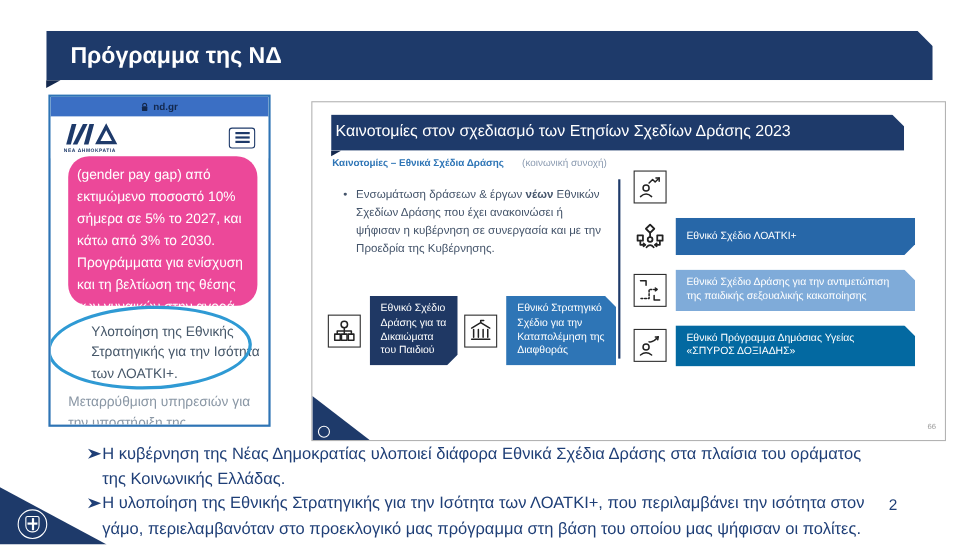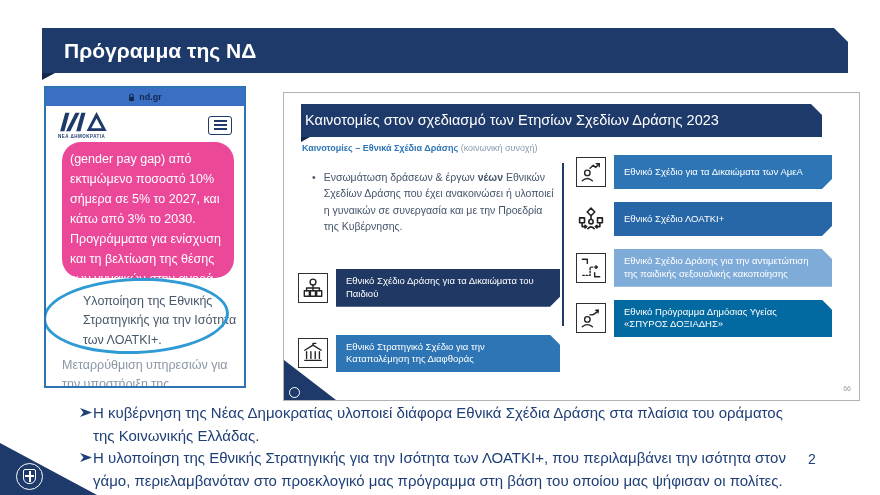--- a/index.html
+++ b/index.html
@@ -44,30 +44,30 @@
   .embed { position:absolute; left:283px; top:92px; width:577px; height:309px;
     background:#fff; border:1px solid #b3b3b3; overflow:hidden; }
   .embed-title-bar { position:absolute; left:17px; top:11px; width:521px; height:33px;
     background:#1e3a6a; color:#fff; font-size:14.5px; line-height:33px;
     padding-left:4px;
     clip-path:polygon(0 0, calc(100% - 11px) 0, 100% 11px, 100% 100%, 0 100%); }
   .embed-title-fold { position:absolute; left:17px; top:44px; width:0; height:0;
     border-top:5px solid #13284d; border-right:9px solid transparent; }
   .embed-subtitle { position:absolute; left:18px; top:50px; font-size:9px; color:#2e75b6; }
   .embed-subtitle b { font-weight:bold; }
-  .embed-subtitle .light { color:#8a9ab0; font-weight:normal; }
+  .embed-subtitle .light { color:#8a9ab0; font-weight:normal;margin-left:14px; }
   .embed-bullet { position:absolute; left:28px; top:76px; width:242px;
     font-size:10.5px; color:#44546a; line-height:1.55; display:flex; gap:8px; }
   .embed-bullet .dot { flex:0 0 auto; }
 
   .divider { position:absolute; left:278px; top:70px; width:2px; height:163px;
     background:#1e3a6a; }
 
   .rows-left  { position:absolute; left:14px;  top:176px; width:262px;
-    display:flex; flex-direction:column; gap:28px; }
+    display:flex; flex-direction:row; gap:6px; }
   .rows-right { position:absolute; left:292px; top:62px;  width:256px;
     display:flex; flex-direction:column; gap:13px; }
   .action-row { display:flex; align-items:center; }
   .icon-tile { width:30px; height:30px; border:1.5px solid #2e2e2e; background:#fff;
     display:flex; align-items:center; justify-content:center; flex:0 0 auto;
     margin-right:8px; }
   .icon-plain { width:30px; height:30px; display:flex; align-items:center;
     justify-content:center; flex:0 0 auto; margin-right:8px; }
   .banner { flex:1 1 auto; color:#fff; font-size:9.5px; line-height:1.35;
     padding:6px 10px; min-height:34px; display:flex; align-items:center; }
@@ -142,21 +142,21 @@
   </div>
 
   <div class="embed">
     <div class="embed-title-bar">Καινοτομίες στον σχεδιασμό των Ετησίων Σχεδίων Δράσης 2023</div>
     <div class="embed-title-fold"></div>
     <div class="embed-subtitle">
       <b>Καινοτομίες – Εθνικά Σχέδια Δράσης</b><span class="light"> (κοινωνική συνοχή)</span>
     </div>
     <div class="embed-bullet">
       <span class="dot">•</span>
-      <span><span>Ενσωμάτωση δράσεων &amp;  έργων </span><b>νέων</b><span> Εθνικών Σχεδίων Δράσης που έχει ανακοινώσει ή υλοποιεί η γυναικών σε συνεργασία και με την Προεδρία της Κυβέρνησης.</span></span>
+      <span><span>Ενσωμάτωση δράσεων &amp;  έργων </span><b>νέων</b><span> Εθνικών Σχεδίων Δράσης που έχει ανακοινώσει ή ψήφισαν η κυβέρνηση σε συνεργασία και με την Προεδρία της Κυβέρνησης.</span></span>
     </div>
 
     <div class="divider"></div>
 
     <div class="rows-left">
       <div class="action-row">
         <span class="icon-tile">
           <svg class="stroke" width="22" height="22" viewBox="0 0 24 24">
             <circle cx="12" cy="5.5" r="3.2"></circle>
             <path d="M12,9 V12 M5,12 H19 M5,12 V15 M12,12 V15 M19,12 V15"></path>
@@ -183,21 +183,20 @@
     <div class="rows-right">
       <div class="action-row">
         <span class="icon-tile">
           <svg class="stroke" width="22" height="22" viewBox="0 0 24 24">
             <circle cx="8" cy="13" r="3"></circle>
             <path d="M2.5,21.5 Q8,16.5 13.5,21.5"></path>
             <path d="M11,8 L14.5,4.5 L17,7 L21,3"></path>
             <path d="M21,3 L21,6.2 M21,3 L17.8,3"></path>
           </svg>
         </span>
-        <div class="banner snip-br" style="background-color: rgb(46, 117, 182);">Εθνικό Σχέδιο για τα Δικαιώματα των ΑμεΑ</div>
       </div>
       <div class="action-row">
         <span class="icon-plain">
           <svg class="stroke" width="26" height="26" viewBox="0 0 24 24">
             <path d="M12,2 L15.5,5.5 L12,9 L8.5,5.5 Z"></path>
             <path d="M12,9 V12"></path>
             <circle cx="12" cy="14.5" r="2"></circle>
             <path d="M9,21 Q12,17.5 15,21"></path>
             <rect x="1.5" y="11" width="4.5" height="4.5"></rect>
             <rect x="18" y="11" width="4.5" height="4.5"></rect>

